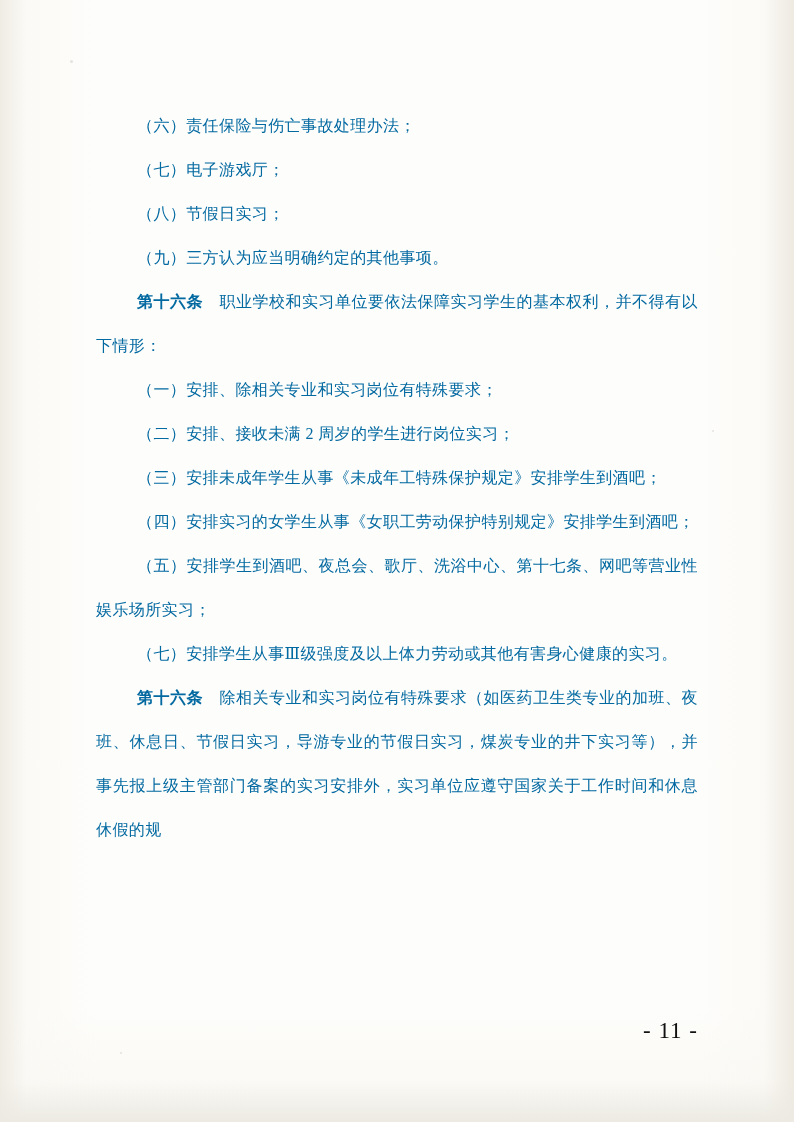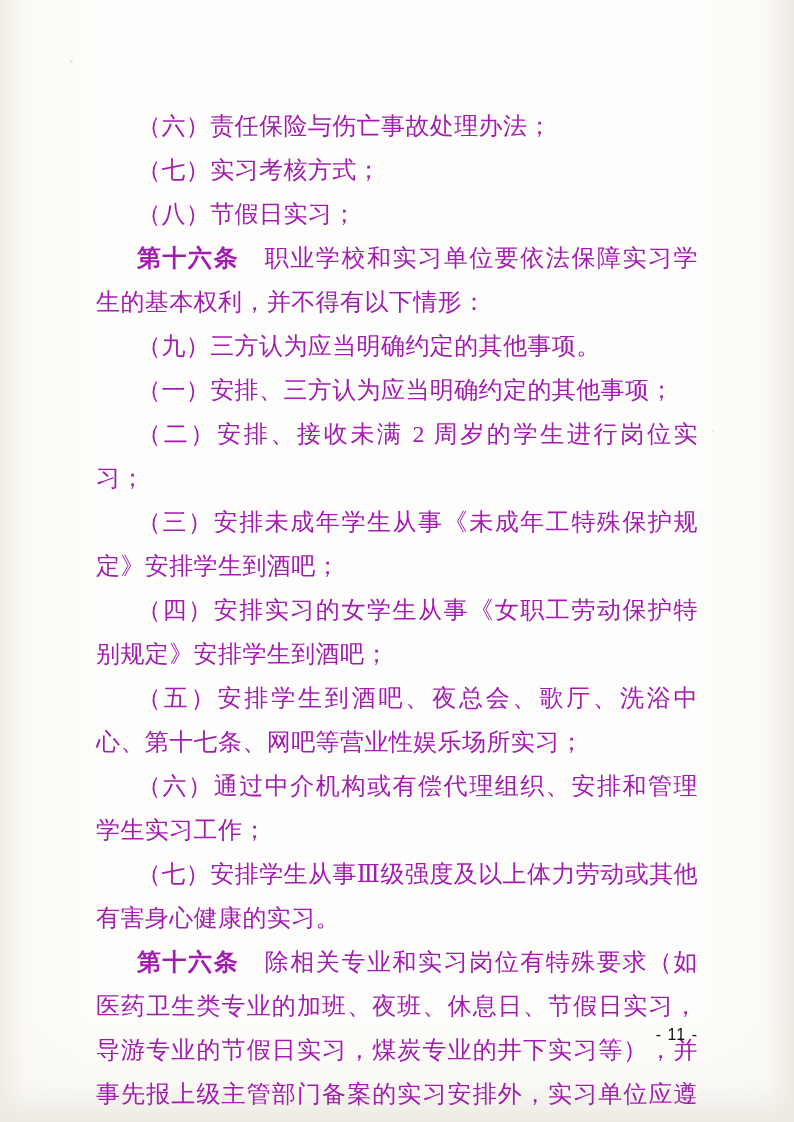--- a/index.html
+++ b/index.html
@@ -32,42 +32,42 @@
       linear-gradient(0deg, rgba(248,246,240,0.8) 0%, rgba(255,255,255,0) 10%);
     pointer-events: none;
   }
   .content {
     position: absolute;
     left: 96px;
     top: 104px;
     width: 602px;
   }
   .para {
-    font-size: 24px;
+    font-size: 16px;
     line-height: 44px;
     letter-spacing: 0.4px;
     text-align: justify;
     text-justify: inter-ideograph;
     margin: 0 0 0 0;
-    color: #a21caf;
+    color: #0369a1;
   }
   .para.indent {
     text-indent: 41px;
   }
   .bold-lead {
     font-weight: bold;
   }
   .page-number {
     position: absolute;
     right: 96px;
     bottom: 78px;
-    font-size: 16px;
+    font-size: 23px;
     letter-spacing: 1px;
     color: #111;
-    font-family: Liberation Sans, sans-serif;
+    font-family: Liberation Serif, serif;
   }
   .scan-edge-left {
     position: absolute;
     left: 0;
     top: 0;
     width: 26px;
     height: 1122px;
     background: linear-gradient(90deg, #efece4 0%, rgba(253,253,251,0) 100%);
     pointer-events: none;
   }
@@ -105,31 +105,30 @@
   <div class="scan-edge-left"></div>
   <div class="scan-edge-right"></div>
   <div class="scan-edge-bottom"></div>
 
   <div class="speck" style="left:70px; top:60px; width:3px; height:3px;"></div>
   <div class="speck" style="left:712px; top:430px; width:2px; height:2px;"></div>
   <div class="speck" style="left:120px; top:1052px; width:2px; height:2px;"></div>
 
   <div class="content">
     <p class="para indent">（六）责任保险与伤亡事故处理办法；</p>
-    <p class="para indent">（七）实习考核方式；</p>
+    <p class="para indent">（七）电子游戏厅；</p>
     <p class="para indent">（八）节假日实习；</p>
+    <p class="para indent">（九）三方认为应当明确约定的其他事项。</p>
+
     <p class="para indent"><span class="bold-lead">第十六条</span><span>　职业学校和实习单位要依法保障实习学生的基本权利，并不得有以下情形：</span></p>
 
-    <p class="para indent">（九）三方认为应当明确约定的其他事项。</p>
-
-    <p class="para indent">（一）安排、三方认为应当明确约定的其他事项；</p>
+    <p class="para indent">（一）安排、除相关专业和实习岗位有特殊要求；</p>
     <p class="para indent">（二）安排、接收未满 2 周岁的学生进行岗位实习；</p>
     <p class="para indent">（三）安排未成年学生从事《未成年工特殊保护规定》安排学生到酒吧；</p>
     <p class="para indent">（四）安排实习的女学生从事《女职工劳动保护特别规定》安排学生到酒吧；</p>
     <p class="para indent">（五）安排学生到酒吧、夜总会、歌厅、洗浴中心、第十七条、网吧等营业性娱乐场所实习；</p>
-    <p class="para indent">（六）通过中介机构或有偿代理组织、安排和管理学生实习工作；</p>
     <p class="para indent">（七）安排学生从事Ⅲ级强度及以上体力劳动或其他有害身心健康的实习。</p>
 
     <p class="para indent"><span class="bold-lead">第十六条</span><span>　除相关专业和实习岗位有特殊要求（如医药卫生类专业的加班、夜班、休息日、节假日实习，导游专业的节假日实习，煤炭专业的井下实习等），并事先报上级主管部门备案的实习安排外，实习单位应遵守国家关于工作时间和休息休假的规</span></p>
   </div>
 
   <div class="page-number">- 11 -</div>
 </div>
 
 </body></html>

